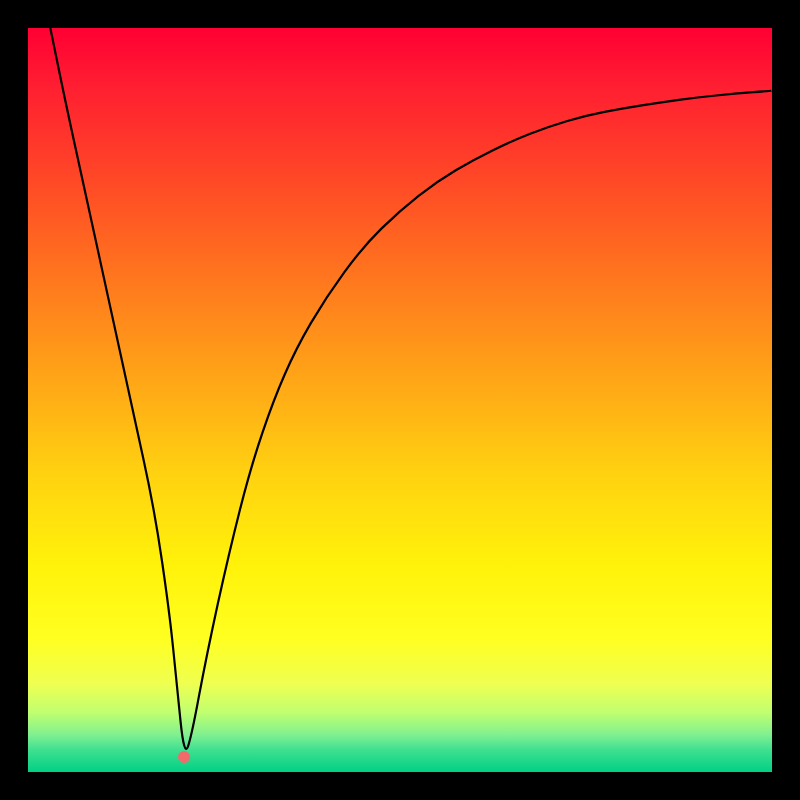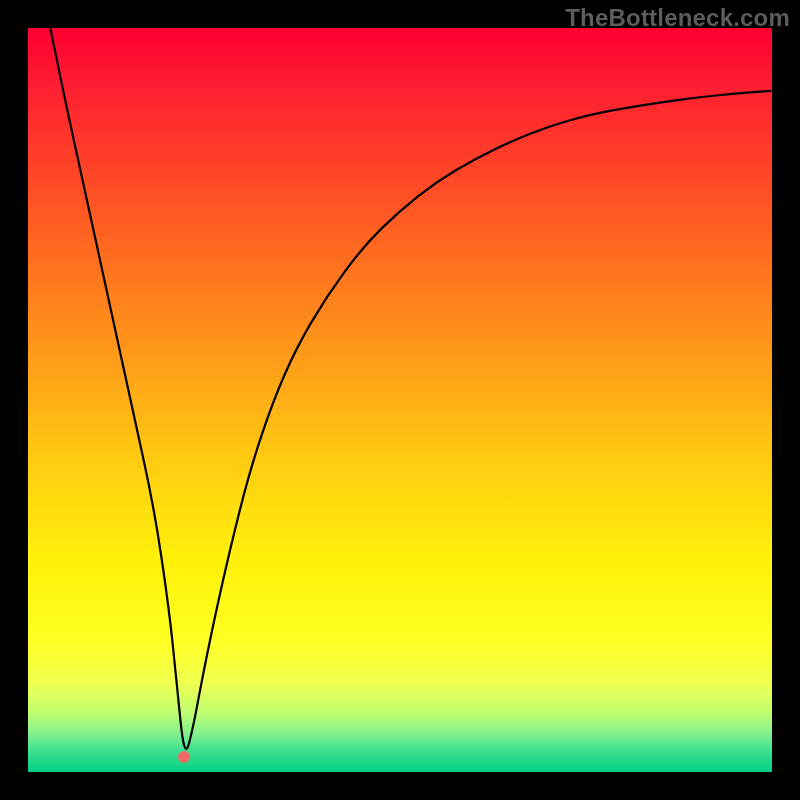--- a/index.html
+++ b/index.html
@@ -73,14 +73,13 @@
 </head>
 <body>
 
 <div class="frame">
   <div class="plot-area">
     <svg class="curve" viewBox="0 0 744 744">
       <path d="M 22.3 0.0 Q 22.3 0.0 29.8 36.5 Q 37.2 72.9 48.4 124.0 Q 59.5 175.1 70.7 226.1 Q 81.8 277.2 93.0 328.2 Q 104.2 379.3 115.3 430.4 Q 126.5 481.4 133.9 532.5 Q 141.4 583.5 145.1 620.0 Q 148.8 656.5 152.5 692.9 Q 156.2 729.4 160.0 718.5 Q 163.7 707.5 171.1 667.4 Q 178.6 627.3 189.7 576.2 Q 200.9 525.2 212.0 481.4 Q 223.2 437.6 234.4 404.8 Q 245.5 372.0 256.7 346.5 Q 267.8 320.9 282.7 295.4 Q 297.6 269.9 316.2 244.4 Q 334.8 218.8 353.4 200.6 Q 372.0 182.4 390.6 167.8 Q 409.2 153.2 427.8 142.2 Q 446.4 131.3 465.0 122.2 Q 483.6 113.1 502.2 105.8 Q 520.8 98.5 539.4 93.0 Q 558.0 87.5 576.6 83.9 Q 595.2 80.2 613.8 77.3 Q 632.4 74.4 651.0 71.8 Q 669.6 69.3 688.2 67.5 Q 706.8 65.6 725.4 64.2 T 744.0 62.7"></path>
     </svg>
     <div class="marker" style="left: 150.24px; top: 723.412px; width: 12px; height: 12px; background: rgb(242, 106, 106);"></div>
   </div>
-  <div class="watermark">TheBottleneck.com</div>
 </div>
 
 </body></html>

